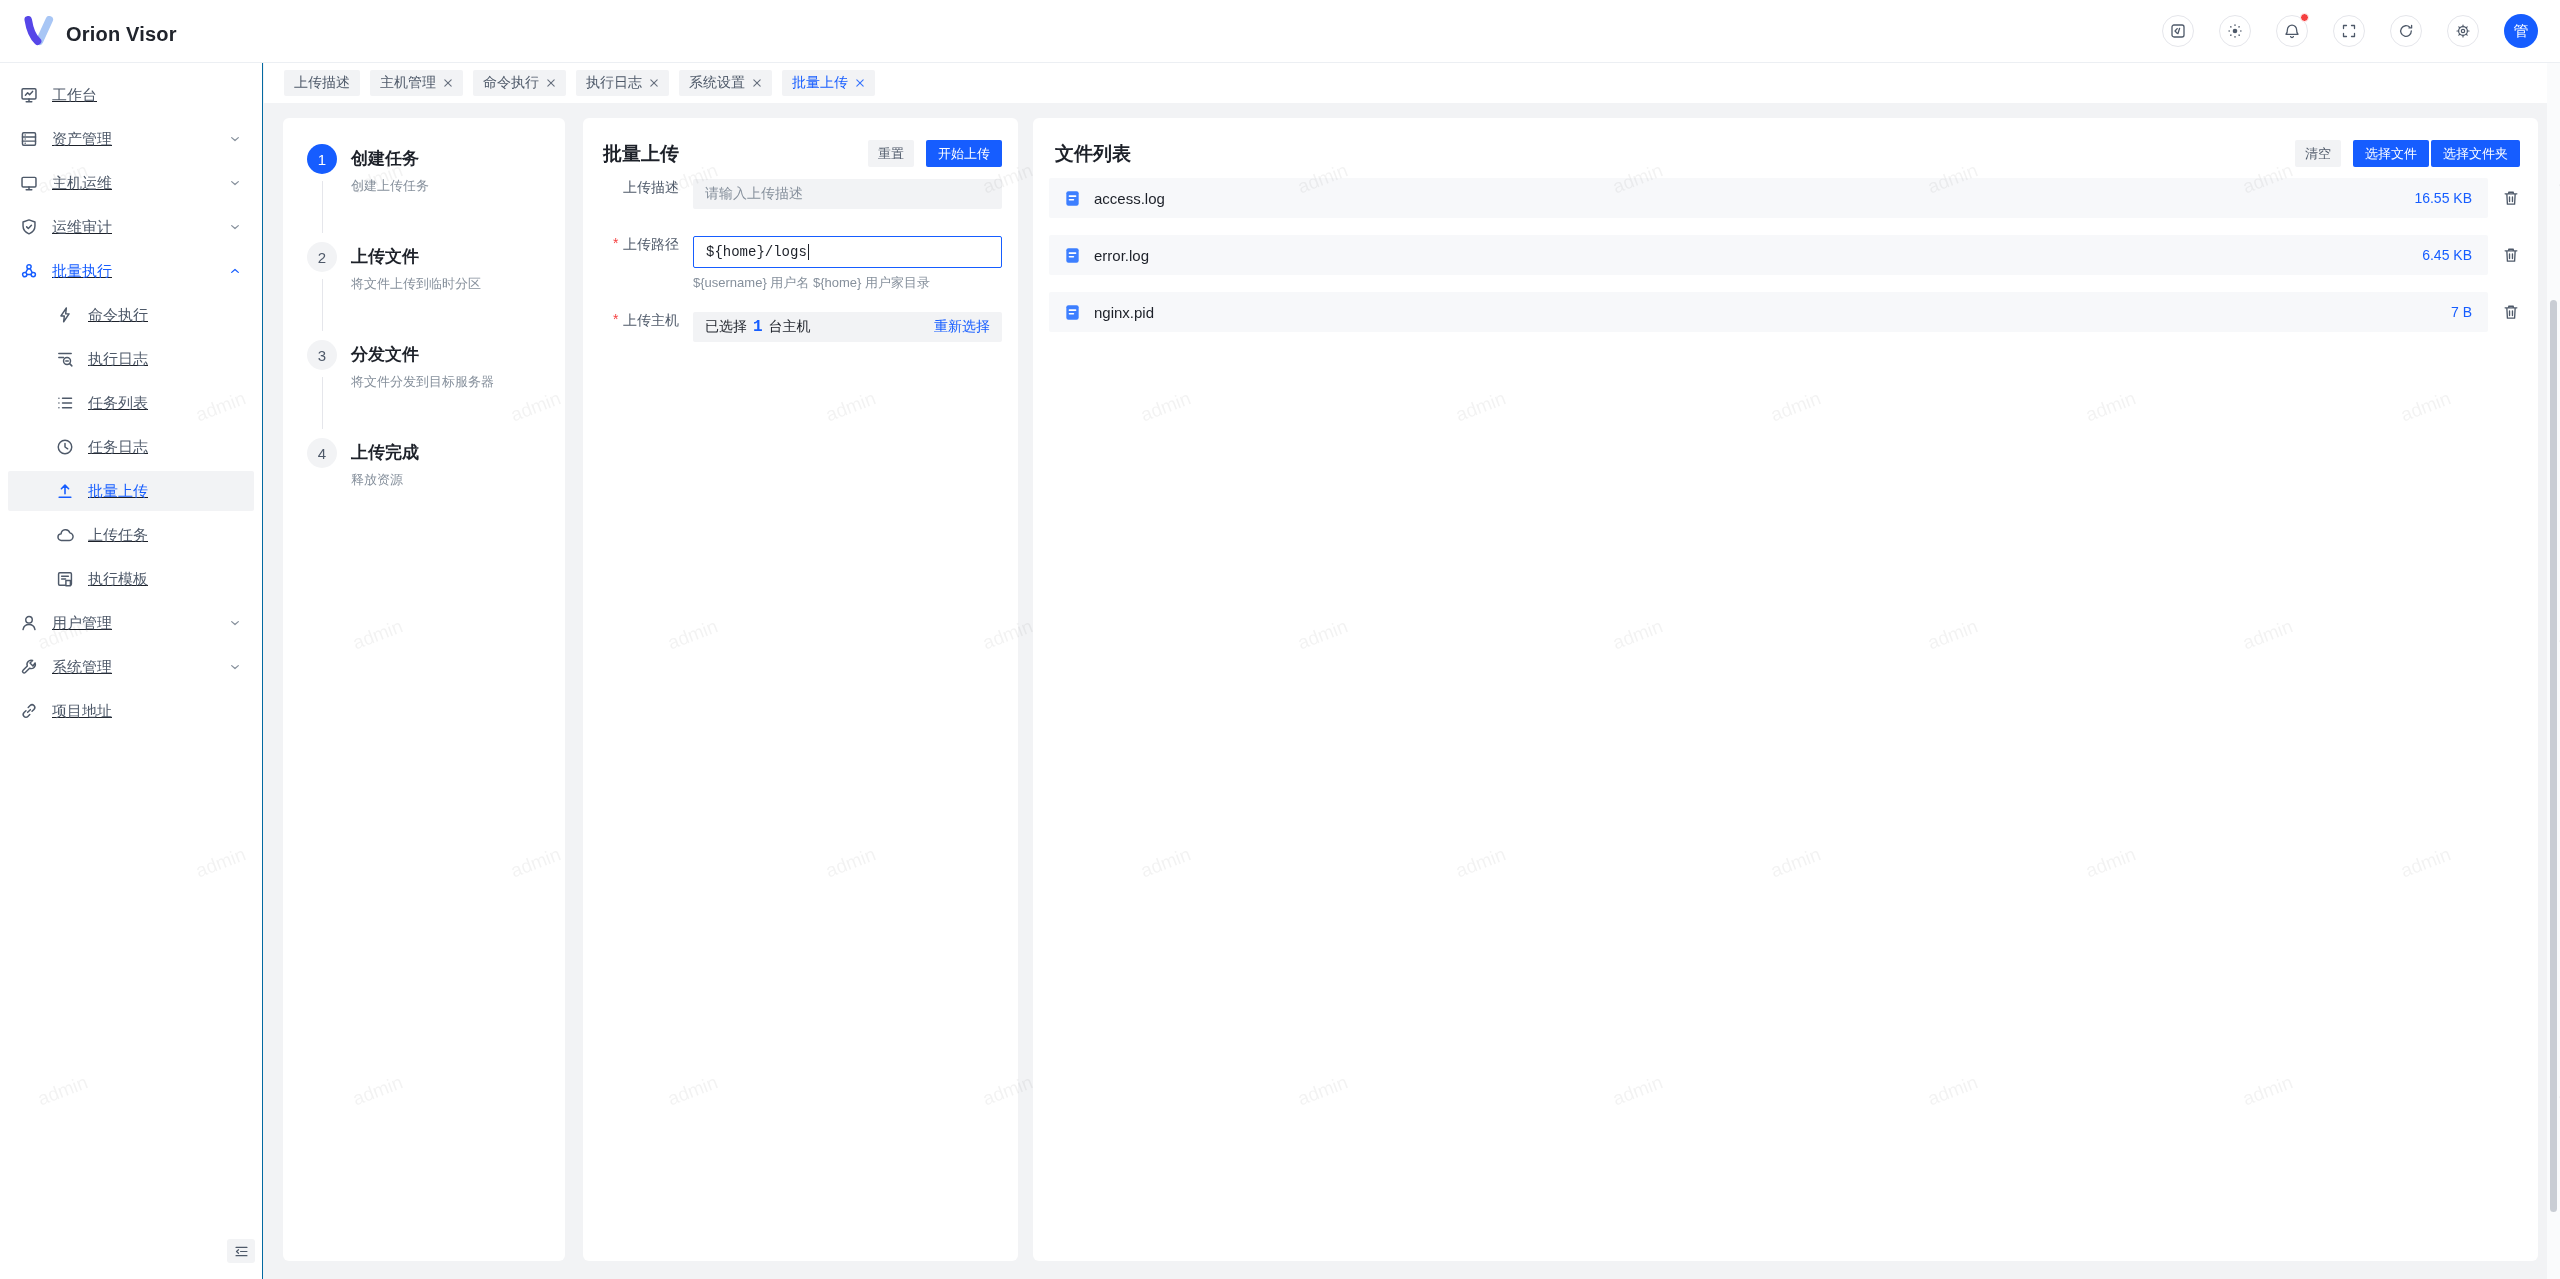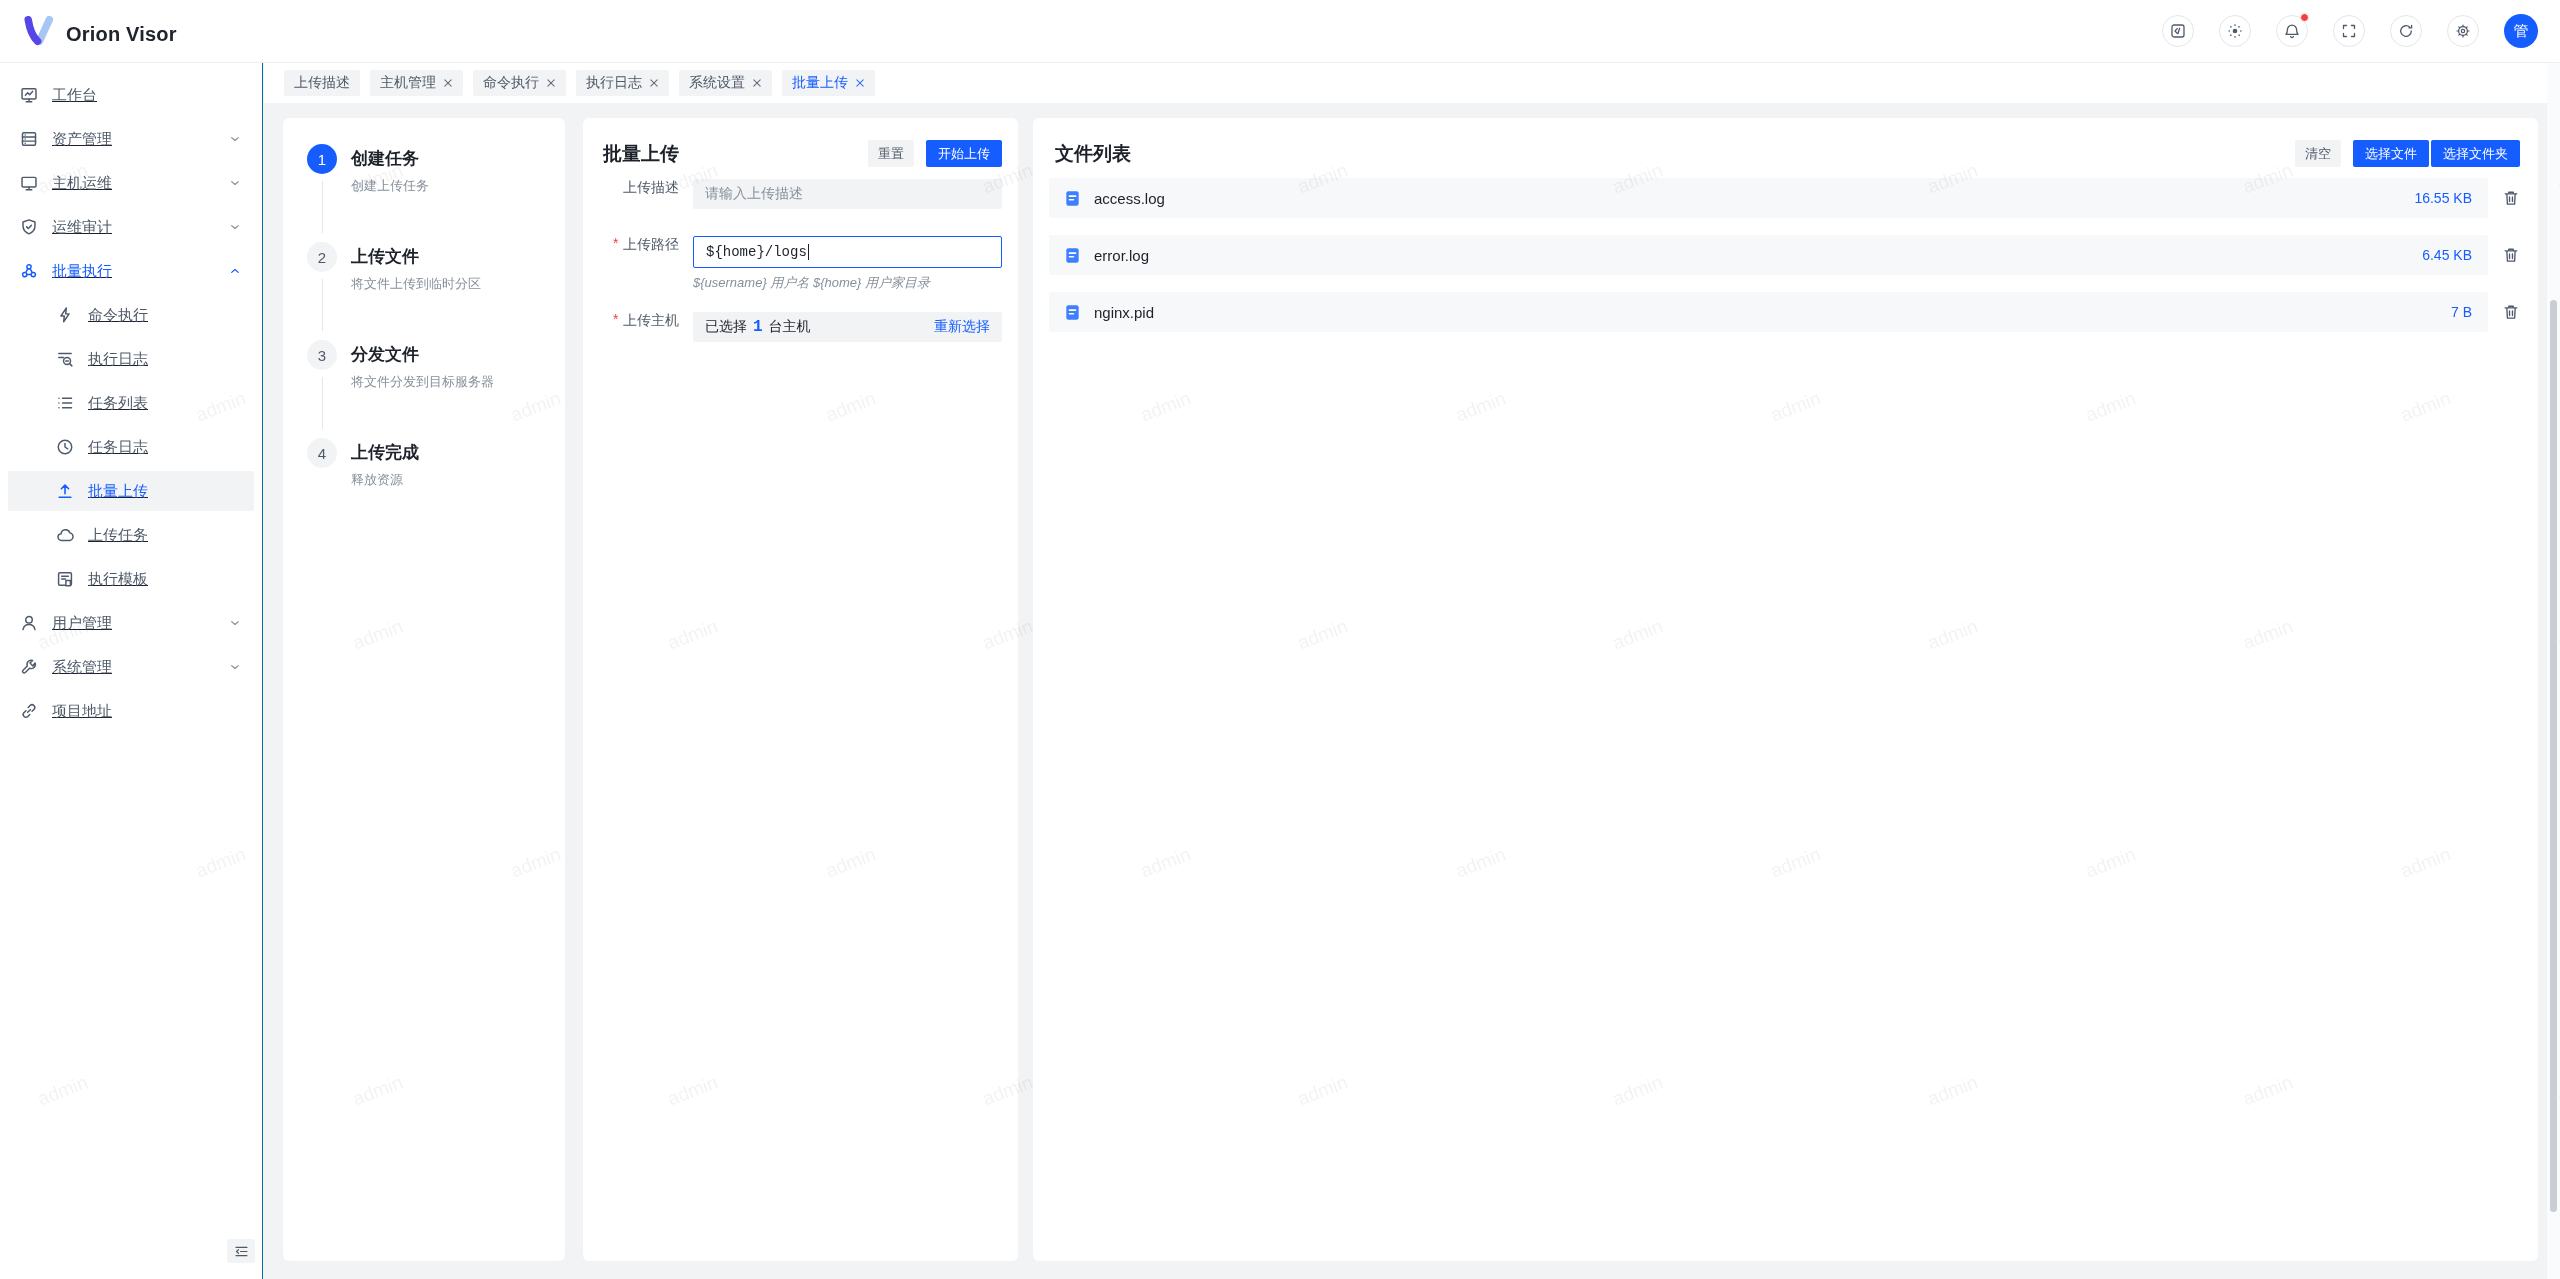--- a/index.html
+++ b/index.html
@@ -104,21 +104,21 @@
   .frm-field { flex:1; min-width:0; }
   .input-mock {
     height:30px; background:#f2f3f5; border-radius:2px;
     display:flex; align-items:center; padding:0 12px; font-size:14px; color:#1d2129;
   }
   .input-mock .placeholder { color:#86909c; }
   .input-focus { background:#fff; border:1.5px solid #165dff; height:32px; }
   .caret { display:inline-block; width:1.5px; height:16px; background:#1d2129; margin-left:1px; animation:blink 1s steps(1) infinite; }
   @keyframes blink { 50% { opacity:0; } }
   .row-tight { margin-bottom:6px; }
-  .frm-help { font-size:13px; color:#86909c; margin:0 16px 20px 110px;font-style:italic; }
+  .frm-help { font-size:13px; color:#86909c; margin:0 16px 20px 110px; }
   .hosts-sel b { color:#165dff; font-size:16px; margin:0 6px; font-weight:bold; }
   .link { margin-left:auto; color:#165dff; font-size:14px; cursor:pointer; }
 
   
   .file-rows { margin-top:11px; }
   .file-row-wrap { display:flex; align-items:center; margin:0 18px 17px 16px; }
   .file-row {
     flex:1; height:40px; background:#f7f8fa; border-radius:2px;
     display:flex; align-items:center; padding:0 16px 0 14px;
   }

